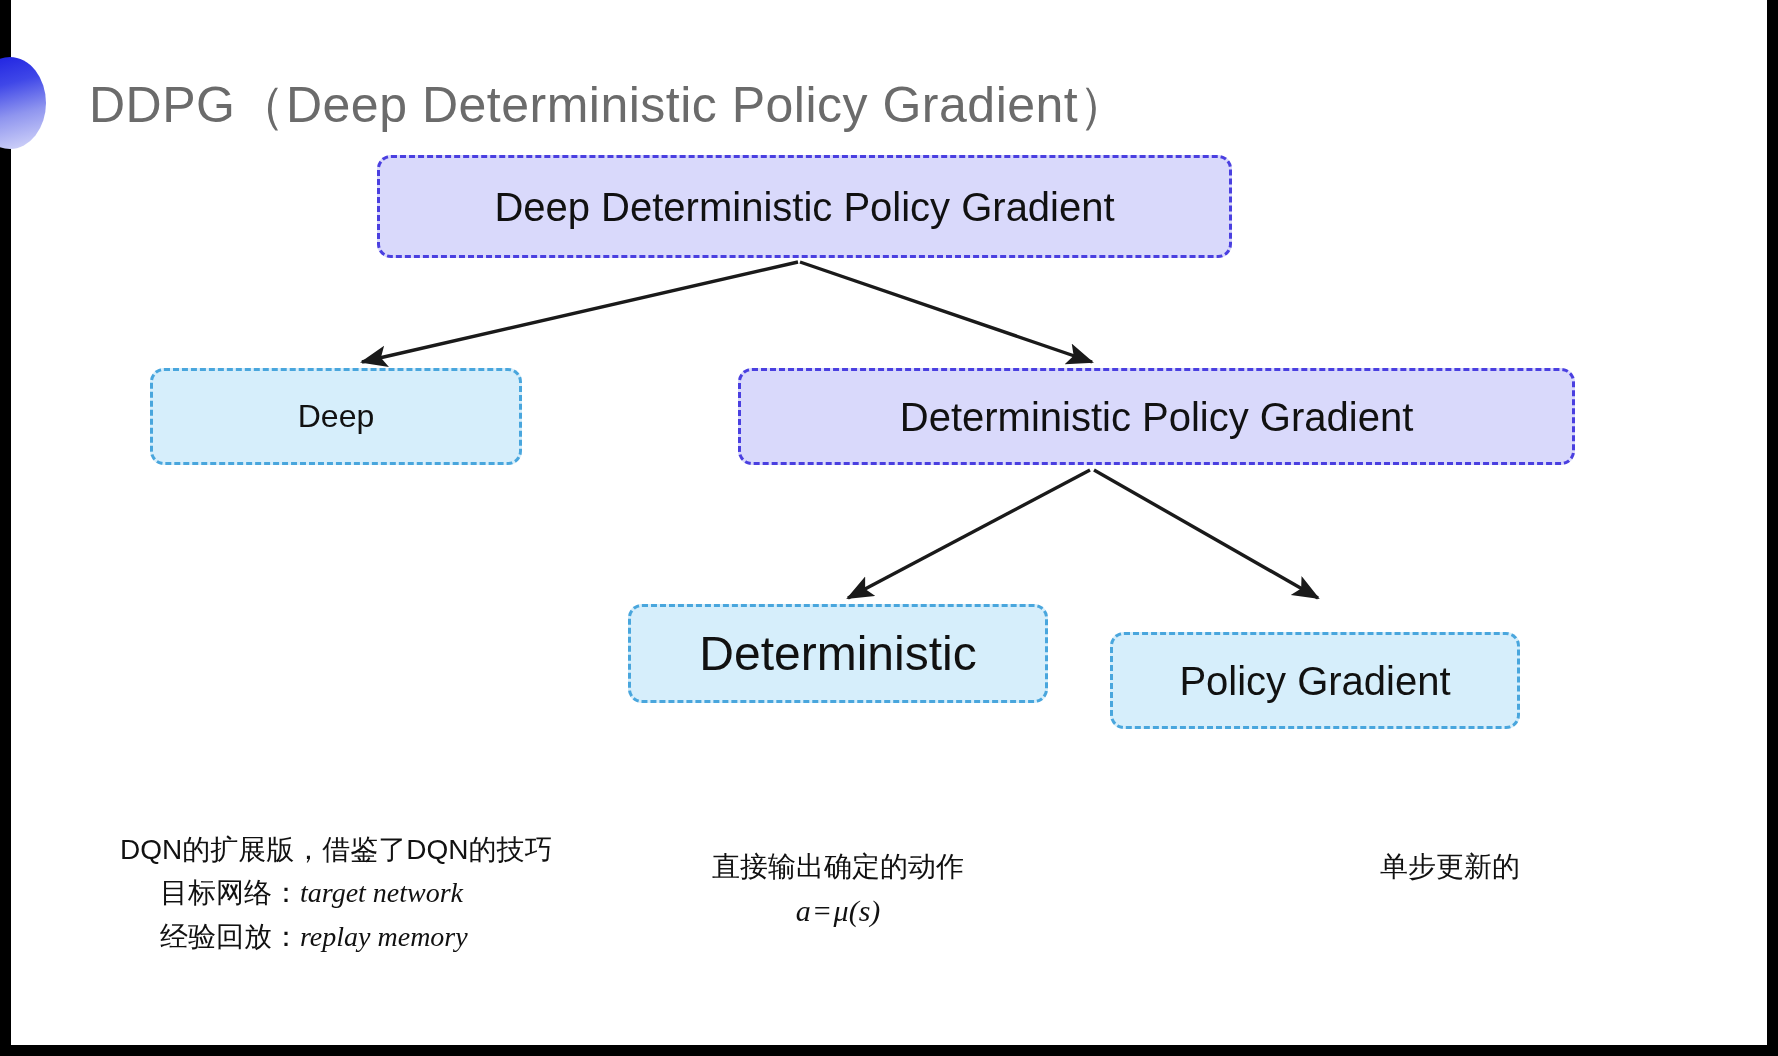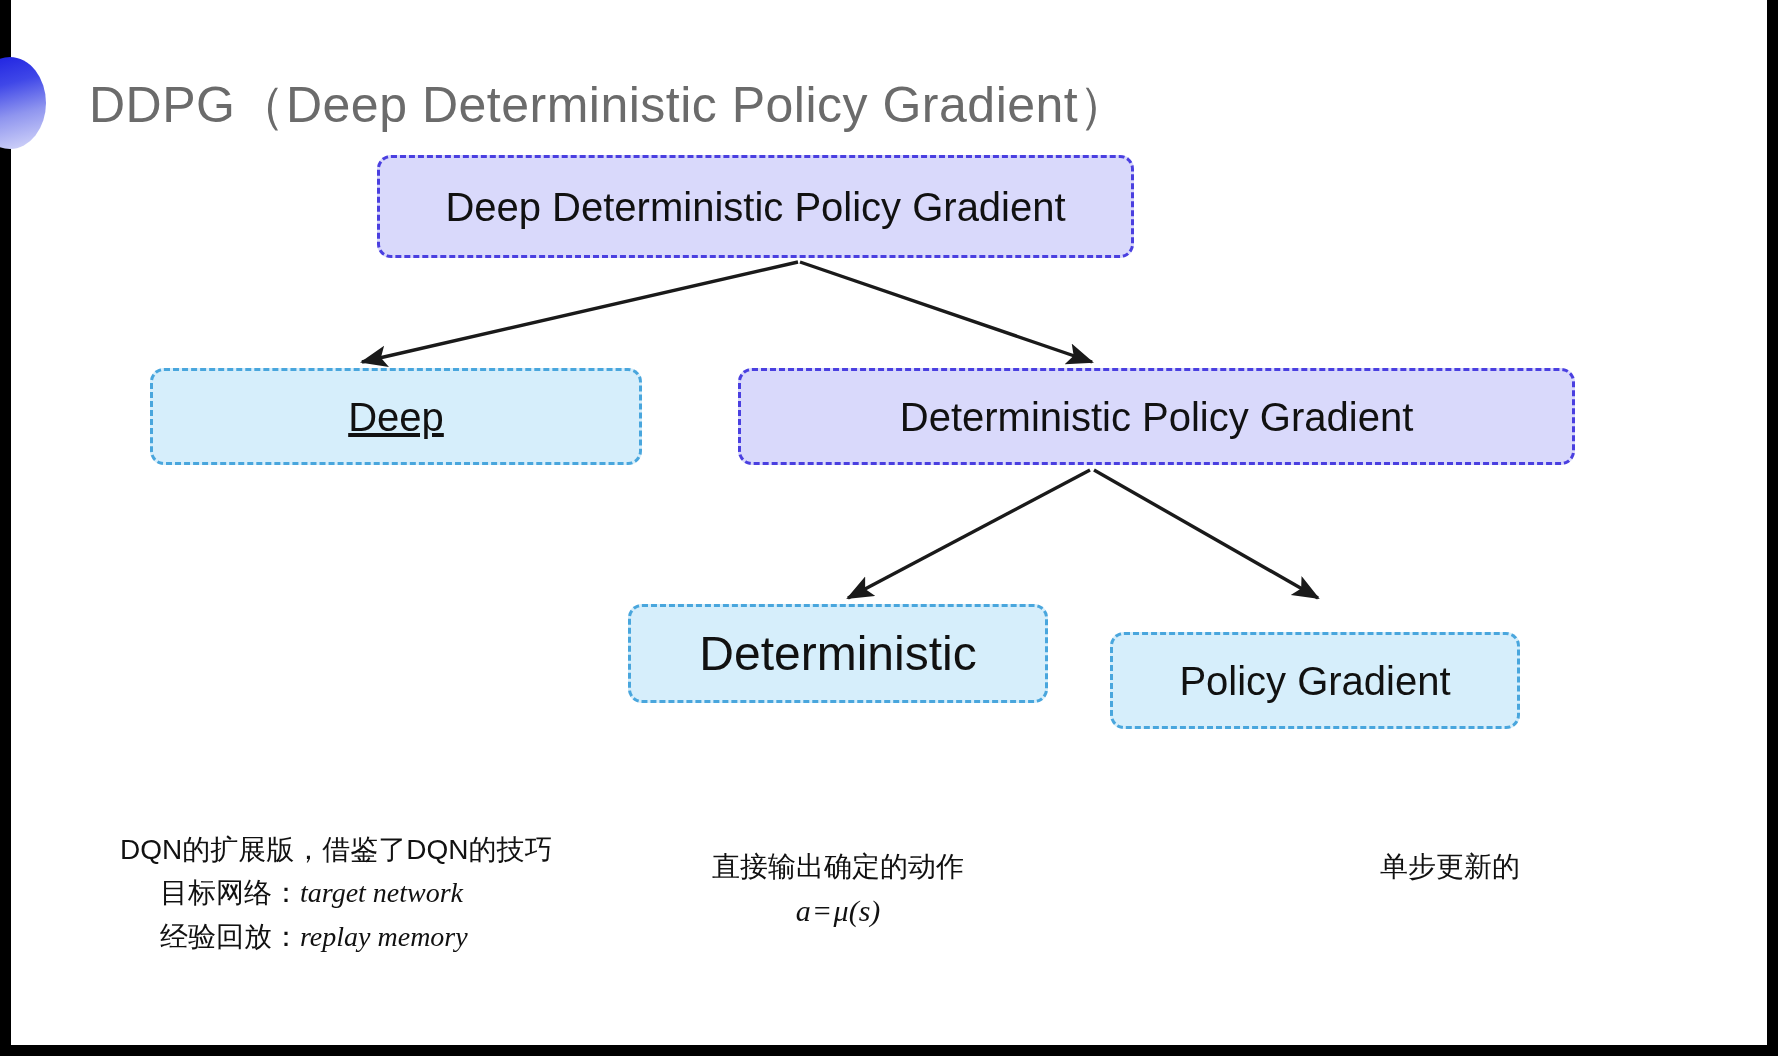--- a/index.html
+++ b/index.html
@@ -72,22 +72,22 @@
   }
   .node.purple {
     background: #d9d9fb;
     border: 3px dashed #4a3fe0;
   }
   .node.blue {
     background: #d6eefb;
     border: 3px dashed #49a6dd;
   }
 
-  #node-root      { left: 377px;  top: 155px; width: 757px; height: 103px; font-size: 40px; }
-  #node-deep      { left: 150px;  top: 368px; width: 492px; height: 97px;  font-size: 40px; text-decoration: underline; }
+  #node-root      { left: 377px;  top: 155px; width: 855px; height: 103px; font-size: 40px; }
+  #node-deep      { left: 150px;  top: 368px; width: 372px; height: 97px;  font-size: 32px; }
   #node-dpg       { left: 738px;  top: 368px; width: 837px; height: 97px;  font-size: 40px; }
   #node-det       { left: 628px;  top: 604px; width: 420px; height: 99px;  font-size: 48px; }
   #node-pg        { left: 1110px; top: 632px; width: 410px; height: 97px;  font-size: 40px; }
 
   
   #connectors {
     position: absolute;
     left: 0;
     top: 0;
     width: 1778px;

